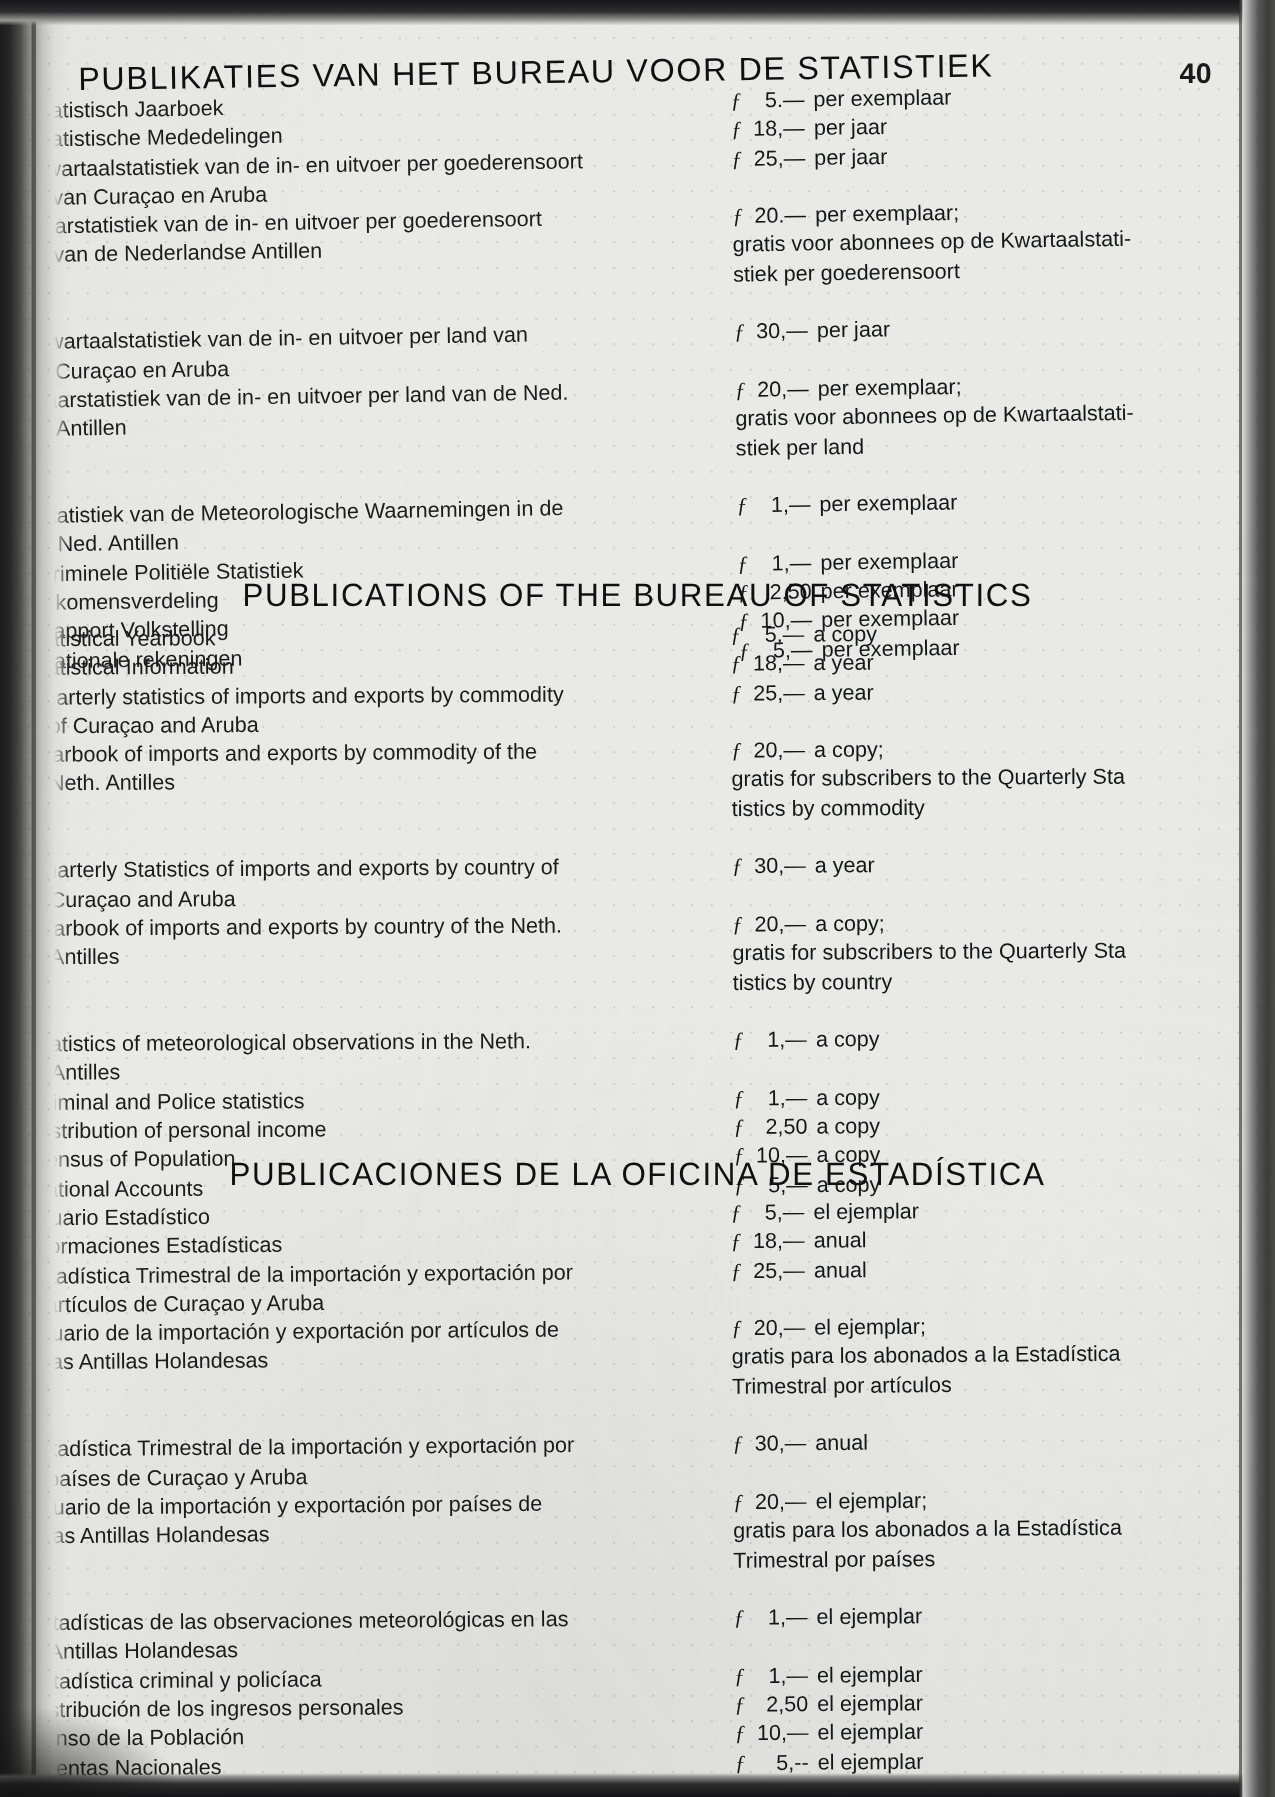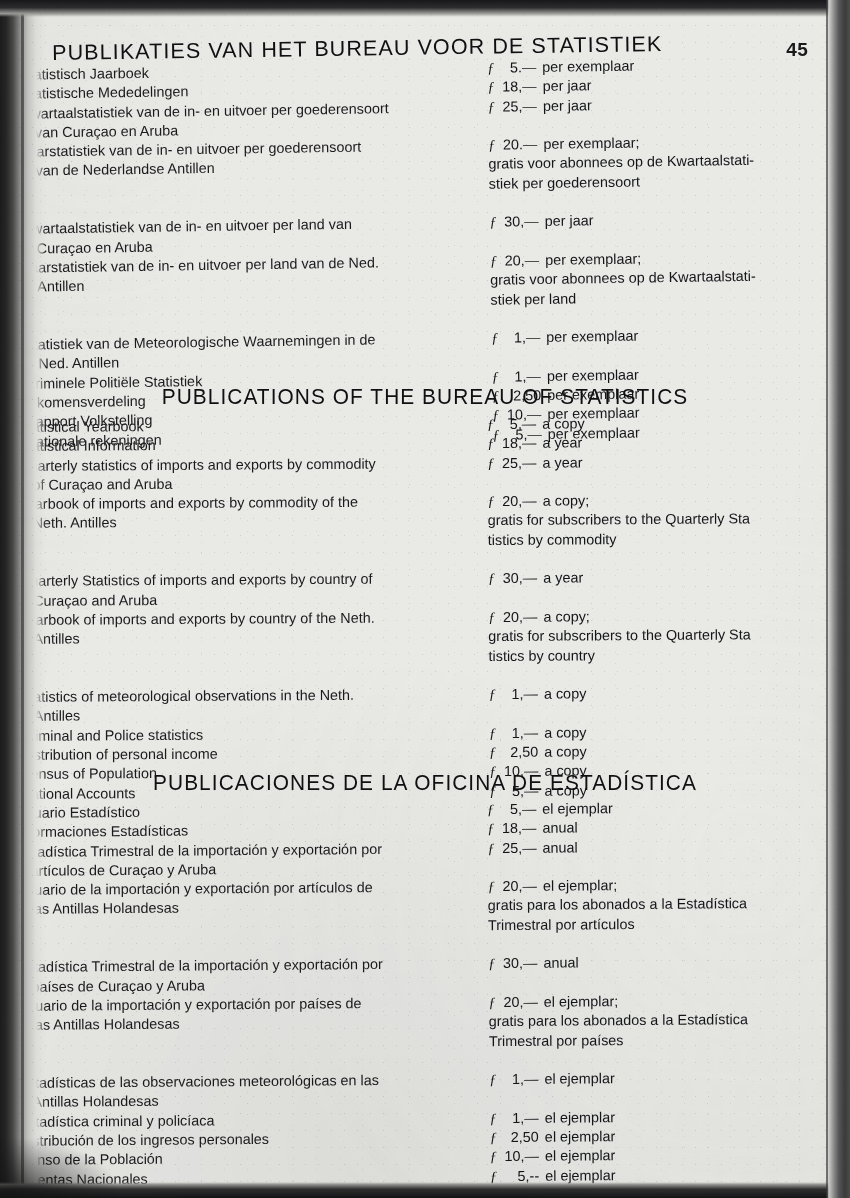--- a/index.html
+++ b/index.html
@@ -206,21 +206,21 @@
   .skew-english { transform: rotate(-0.35deg); transform-origin: 0 0; }
   .skew-spanish { transform: rotate(-0.45deg); transform-origin: 0 0; }
 </style>
 </head>
 <body>
 
 <div class="page">
 
   <div class="content">
 
-    <div class="page-number">45</div>
+    <div class="page-number">40</div>
 
     <h1 class="section-heading heading-dutch skew-dutch">PUBLIKATIES VAN HET BUREAU VOOR DE STATISTIEK</h1>
     <div class="entries dutch skew-dutch">
         <div class="entry" style="height: 19.3px;">
           <div class="titles">
             <div class="line">Statistisch Jaarboek</div>
           </div>
           <div class="prices">
             <div class="price-line"><span class="cur">ƒ</span><span class="amt">5.—</span><span>per exemplaar</span></div>
           </div>

